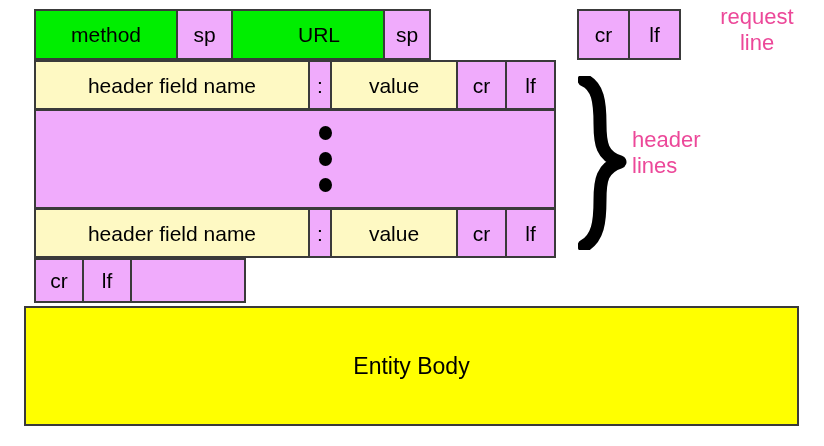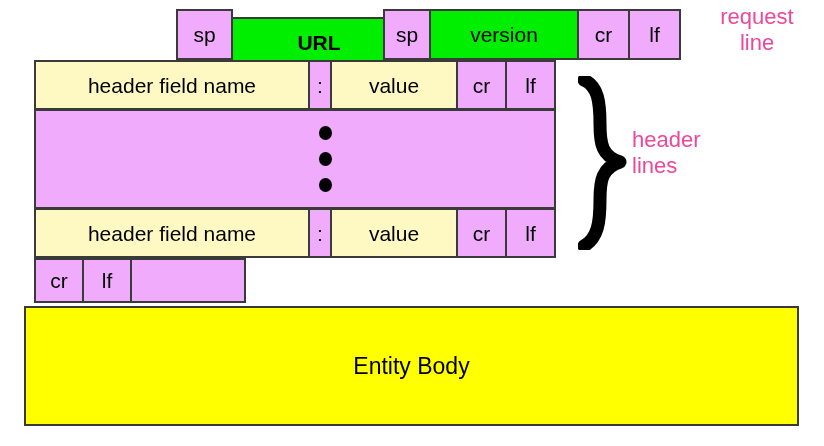--- a/index.html
+++ b/index.html
@@ -57,24 +57,24 @@
     position: absolute;
     color: #000000;
   }
   .brace svg { display: block; }
 </style>
 </head>
 <body>
 
 <div id="canvas">
 
+  <div class="cell green" style="left:34px;  top:9px;  width:144px; height:51px;">method</div>
   <div class="cell white" style="left:176px; top:9px;  width:57px;  height:51px;">sp</div>
-  <div class="cell green" style="left:231px; top:17px;  width:176px; height:51px;font-weight:bold;">URL</div>
+  <div class="cell green" style="left:231px; top:9px;  width:176px; height:51px;">URL</div>
   <div class="cell white" style="left:383px; top:9px;  width:48px;  height:51px;">sp</div>
-  <div class="cell green" style="left:429px; top:9px;  width:150px; height:51px;">version</div>
   <div class="cell white" style="left:577px; top:9px;  width:53px;  height:51px;">cr</div>
   <div class="cell white" style="left:628px; top:9px;  width:53px;  height:51px;">lf</div>
 
   <div class="label" style="left:694px; top:4px; width:126px;">request
 line</div>
 
   <div class="cell magenta" style="left:34px;  top:60px; width:276px; height:50px;">header field name</div>
   <div class="cell white" style="left:308px; top:60px; width:24px;  height:50px;">:</div>
   <div class="cell magenta" style="left:330px; top:60px; width:128px; height:50px;">value</div>
   <div class="cell white" style="left:456px; top:60px; width:51px;  height:50px;">cr</div>

